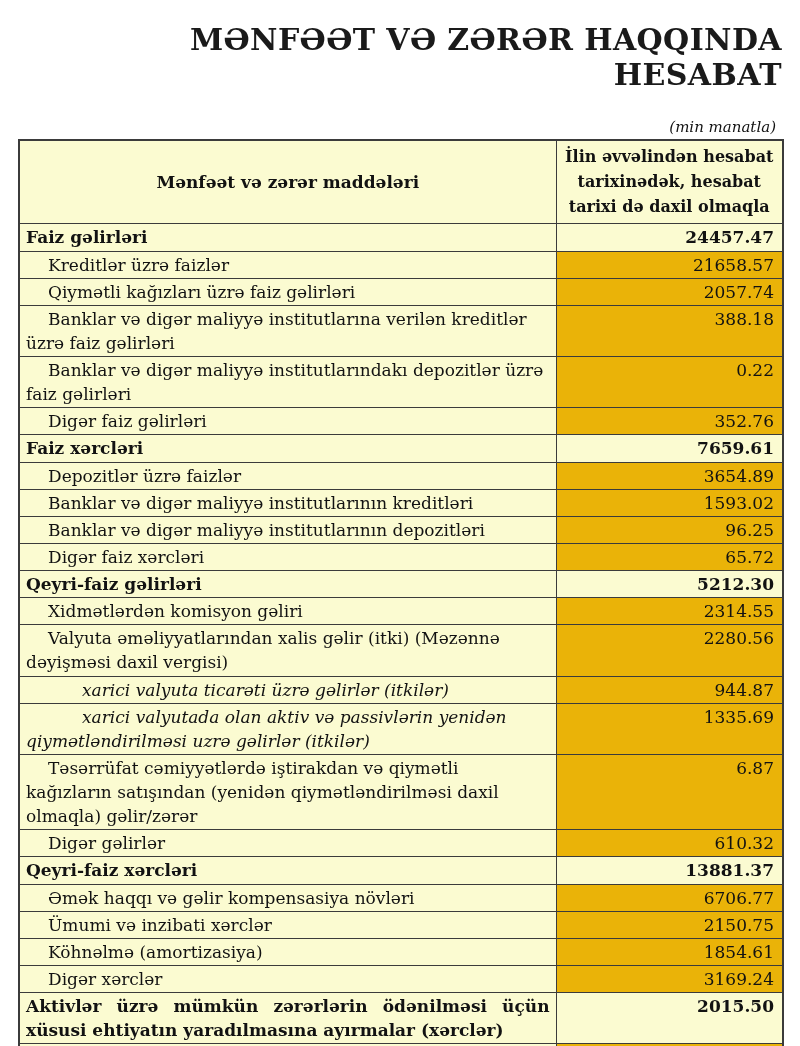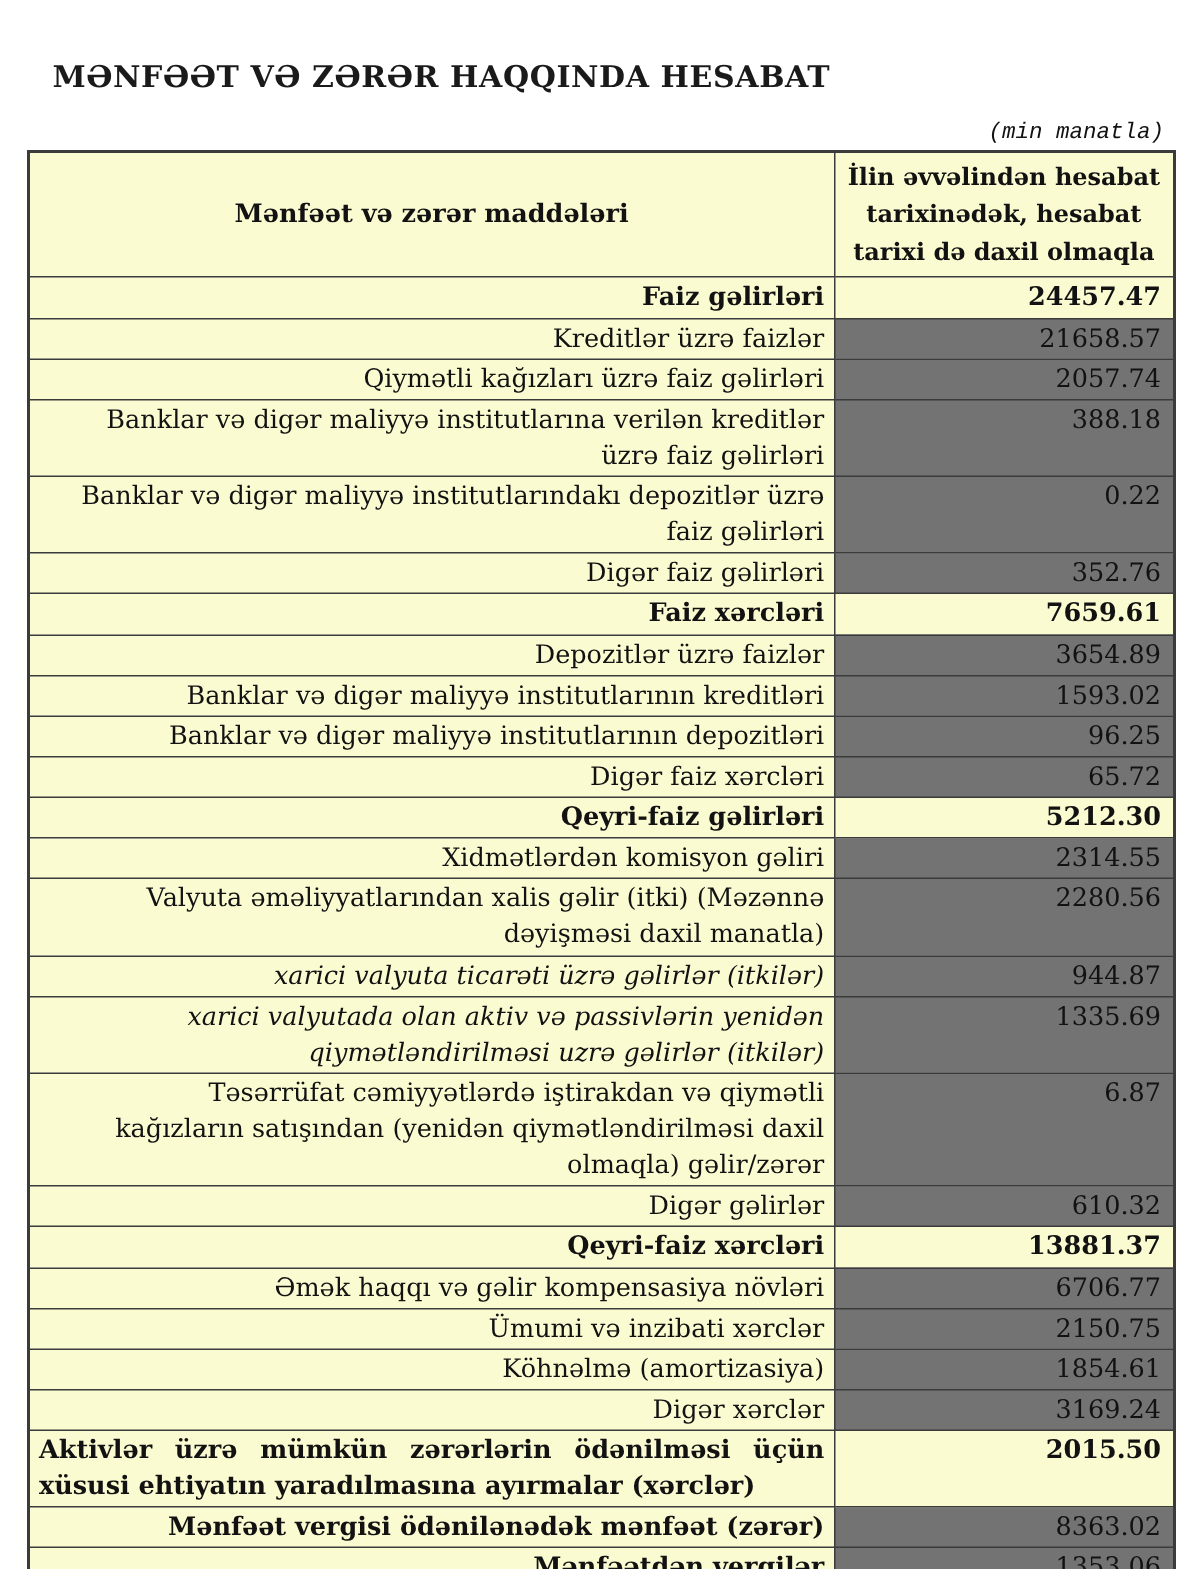--- a/index.html
+++ b/index.html
@@ -13,33 +13,32 @@
     width:800px;
     font-family:"DejaVu Serif","Liberation Serif",serif;
     color:var(--ink);
   }
   .page{
     width:800px;
     min-height:1046px;
     padding:22px 18px 4px 18px;
   }
   .title{
-    margin:17px;
-    text-align:left;
-    font-size:20px;
+    margin:0;
+    text-align:right;
+    font-size:30px;
     font-weight:bold;
     letter-spacing:.4px;
     color:#1a1a1a;
   }
   .unit-note{
     text-align:right;
     font-style:italic;
     font-size:15px;
-    margin:9px 6px 3px 0;
-    font-family:Liberation Mono, monospace;
+    margin:26px 6px 3px 0;
   }
   table.report{
     width:764px;
     border-collapse:collapse;
     table-layout:fixed;
     border:2px solid var(--border);
   }
   col.c-label{width:537px;}
   col.c-value{width:227px;}
   th,td{
@@ -51,22 +50,22 @@
   }
   th{
     background:var(--yellow);
     font-weight:bold;
     text-align:center;
     vertical-align:middle;
     padding:4px 0;
   }
   th.h-label{font-size:17px;margin-left:42px;}
   th.h-value{font-size:16px;line-height:1.55;}
-  td.label{background:var(--yellow);text-align:right;}
-  td.value{background:#737373;text-align:right;padding-right:8px;}
+  td.label{background:var(--yellow);text-align:left;}
+  td.value{background:#eab308;text-align:right;padding-right:8px;}
   tr.item td.label{text-indent:22px;}
   tr.item2 td.label{text-indent:56px;font-style:italic;}
   tr.section td.label{font-weight:bold;}
   tr.section td.value{font-weight:bold;background:var(--yellow);}
   tr.justify td.label{font-weight:bold;text-align:justify;}
   tr.justify td.value{font-weight:bold;background:var(--yellow);}
   tr.boldrow td.label{font-weight:bold;}
 </style>
 </head>
 <body>
@@ -135,21 +134,21 @@
       </tr>
       <tr class="section">
         <td class="label">Qeyri-faiz gəlirləri</td>
         <td class="value">5212.30</td>
       </tr>
       <tr class="item">
         <td class="label">Xidmətlərdən komisyon gəliri</td>
         <td class="value">2314.55</td>
       </tr>
       <tr class="item">
-        <td class="label">Valyuta əməliyyatlarından xalis gəlir (itki) (Məzənnə dəyişməsi daxil manatla)</td>
+        <td class="label">Valyuta əməliyyatlarından xalis gəlir (itki) (Məzənnə dəyişməsi daxil vergisi)</td>
         <td class="value">2280.56</td>
       </tr>
       <tr class="item2">
         <td class="label">xarici valyuta ticarəti üzrə gəlirlər (itkilər)</td>
         <td class="value">944.87</td>
       </tr>
       <tr class="item2">
         <td class="label">xarici valyutada olan aktiv və passivlərin yenidən qiymətləndirilməsi uzrə gəlirlər (itkilər)</td>
         <td class="value">1335.69</td>
       </tr>

